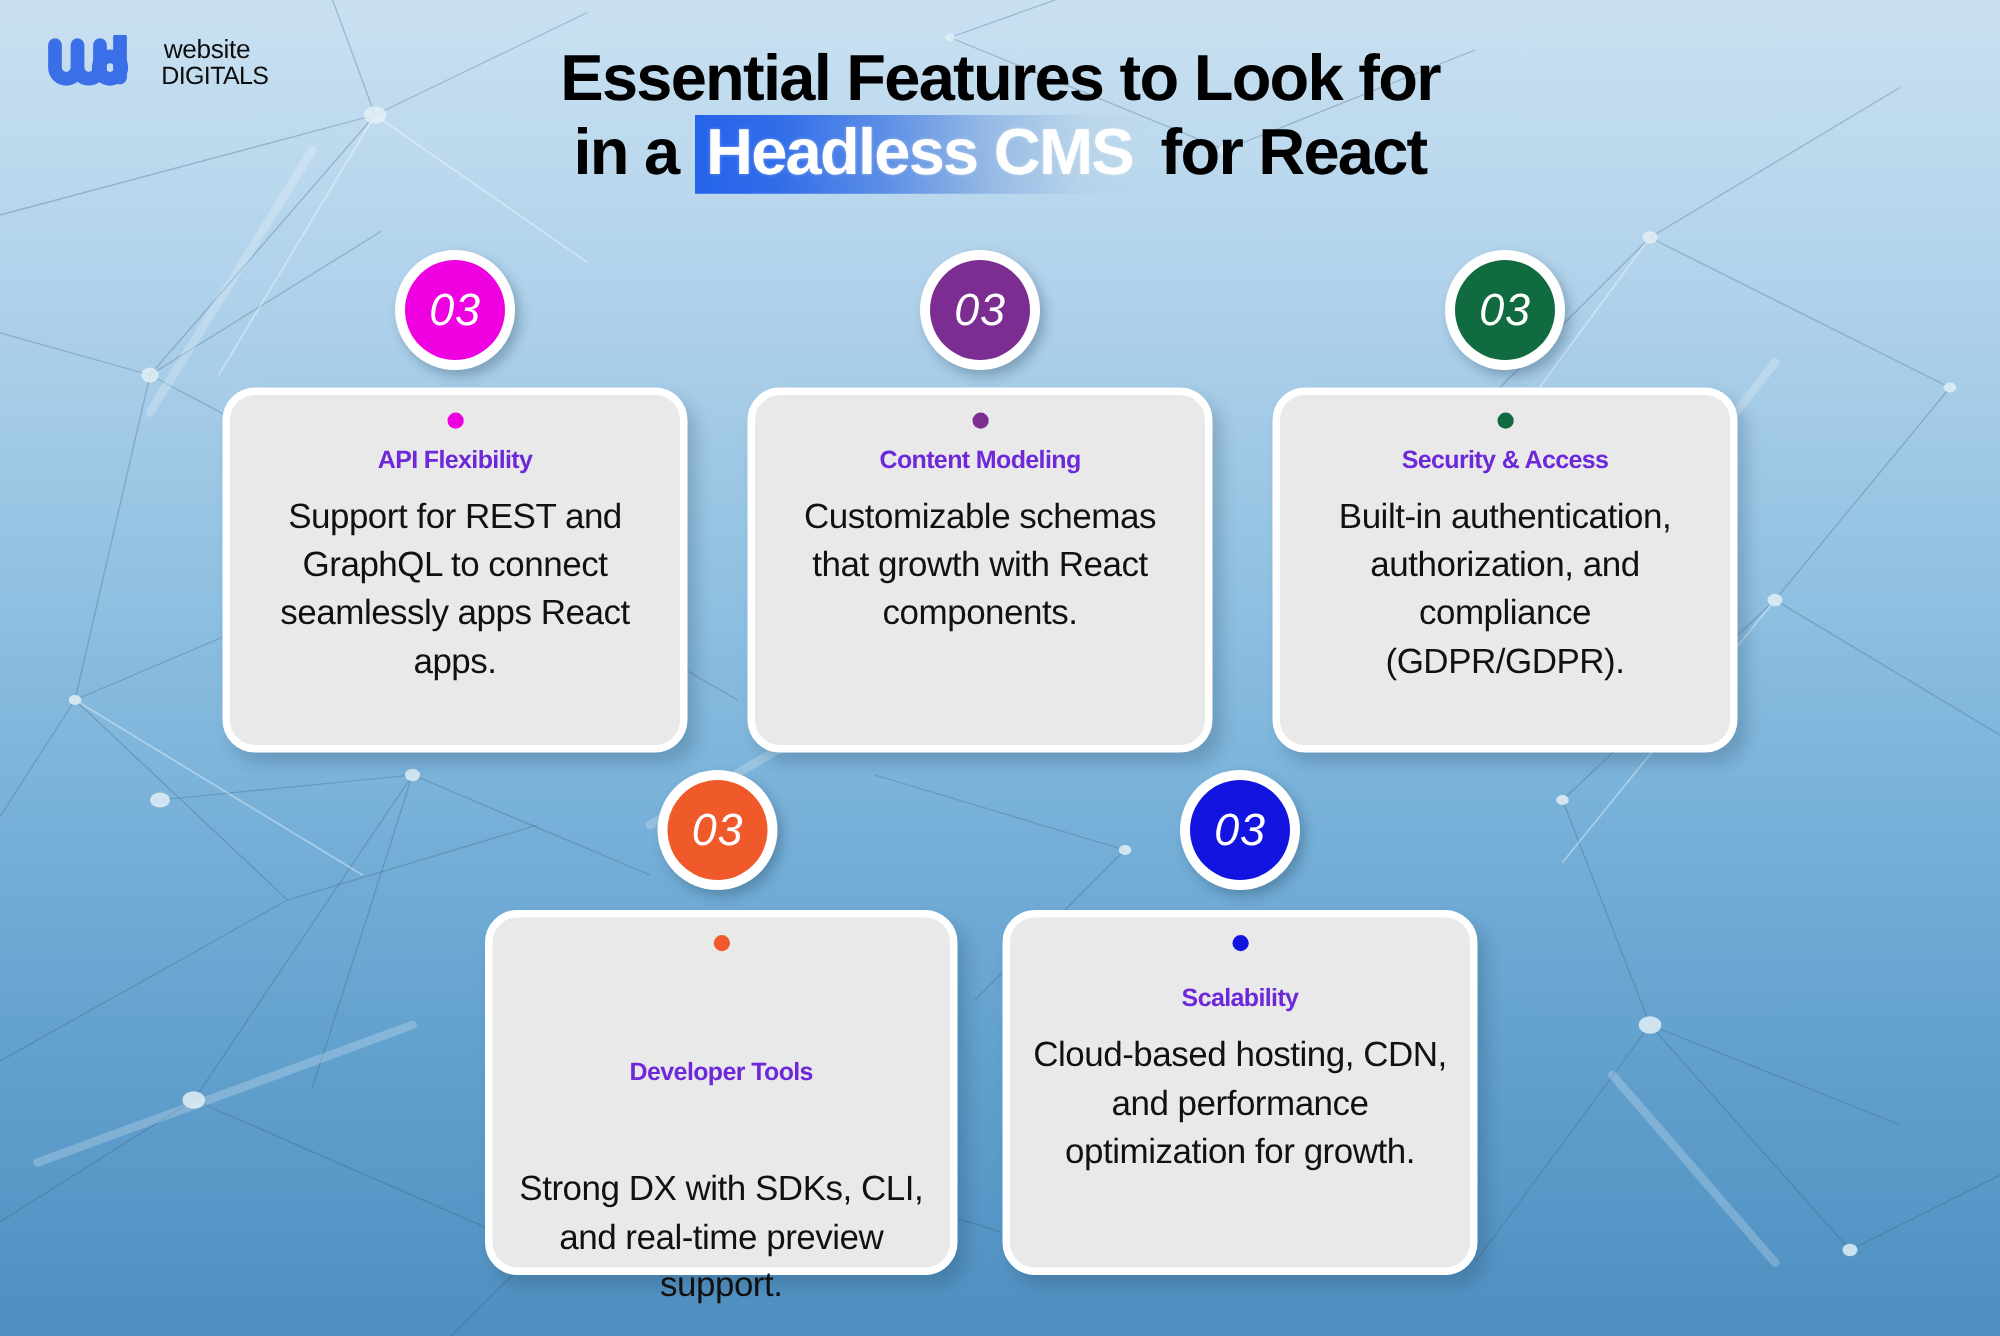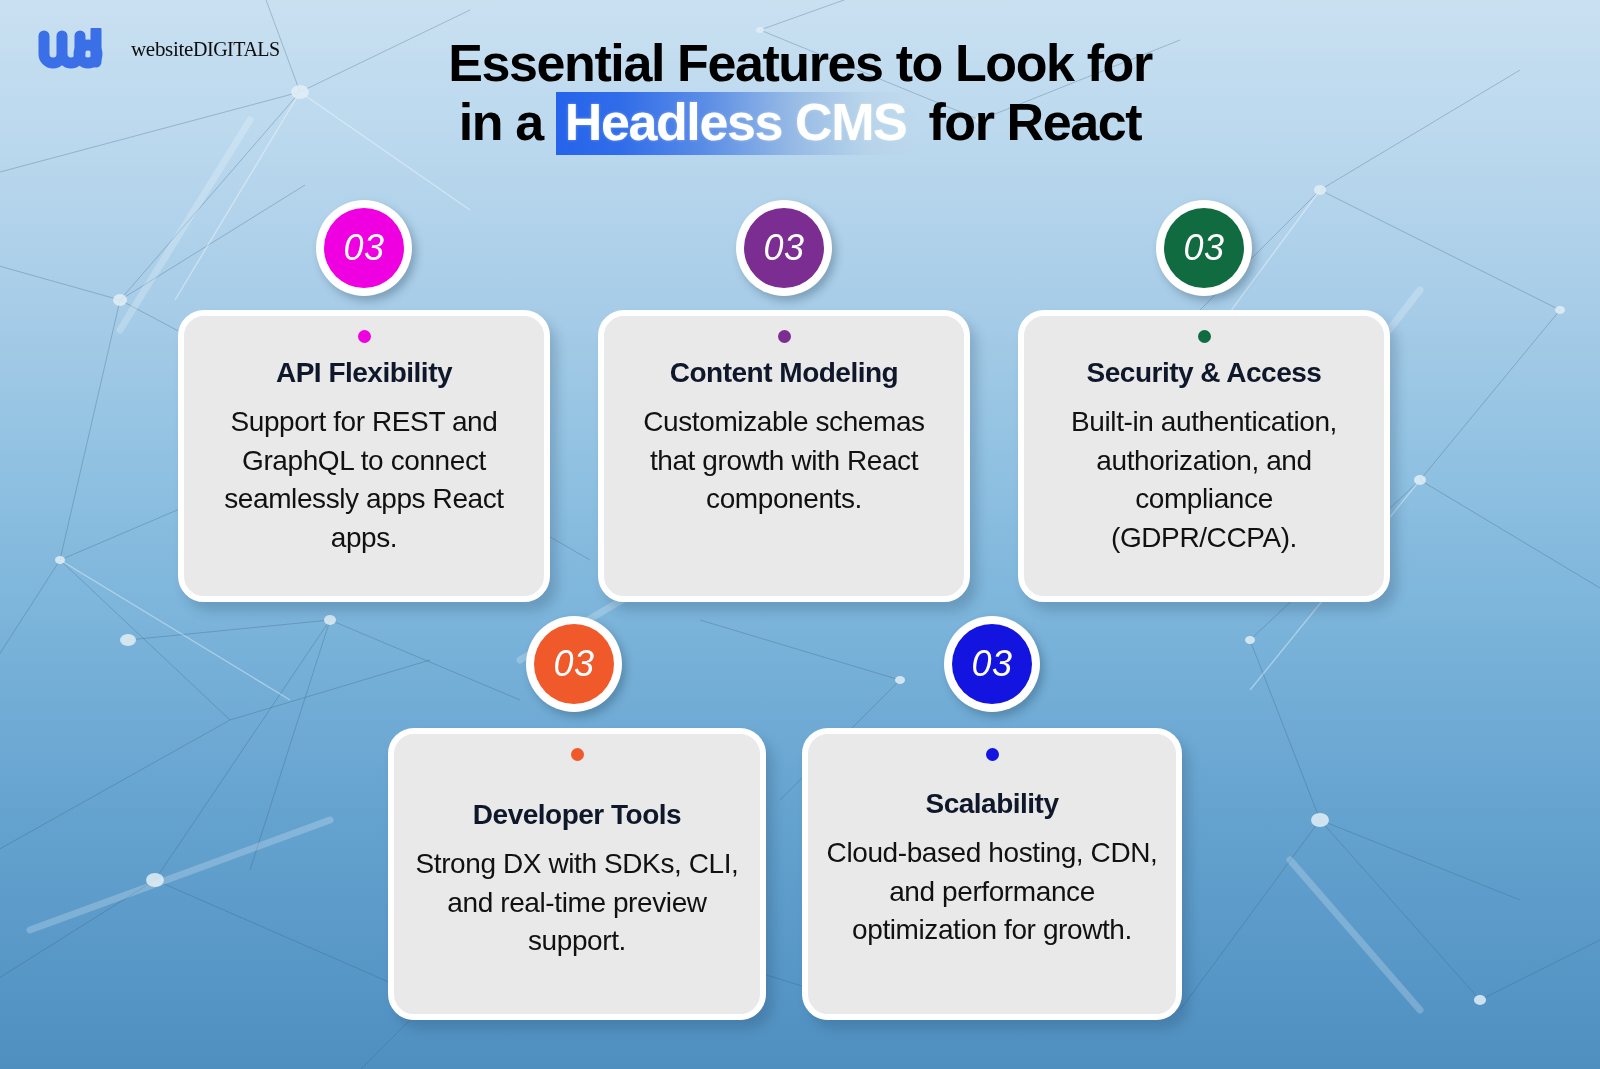--- a/index.html
+++ b/index.html
@@ -31,21 +31,21 @@
     width:1600px; height:1069px;
     pointer-events:none;
   }
 
   
   .logo {
     position:absolute; left:38px; top:28px;
     display:flex; align-items:center; gap:9px;
   }
   .logo-mark { display:block; }
-  .logo-words { display:flex; flex-direction:row; line-height:1;font-family:Liberation Serif, serif; }
+  .logo-words { display:flex; flex-direction:column; line-height:1; }
   .logo-website {
     font-size:21px; font-weight:400; color:#0d0d0d;
     letter-spacing:-0.3px; margin-left:2px; margin-bottom:1px;
   }
   .logo-digitals {
     font-size:20px; font-weight:400; color:#0d0d0d;
     letter-spacing:-0.5px;
   }
 
   
@@ -83,21 +83,21 @@
     box-shadow:7px 9px 12px rgba(30,60,85,0.22);
     display:flex; flex-direction:column; align-items:center;
     padding:0 16px;
   }
   .card-dot {
     width:13px; height:13px; border-radius:50%;
     margin-top:14px;
     flex:0 0 auto;
   }
   .card-title {
-    font-size:28px; font-weight:800; color:#0f172a;
+    font-size:20px; font-weight:800; color:#6d28d9;
     letter-spacing:-0.5px;
     margin-top:14px;
     text-align:right;
     line-height:1.15;
   }
   .card-desc {
     font-size:28px; font-weight:400; color:#111;
     letter-spacing:-0.4px;
     line-height:1.38;
     margin-top:14px;
@@ -217,28 +217,28 @@
     <div class="card-desc">Customizable schemas that growth with React components.</div>
   </div>
 
   <div class="badge" style="left:1156px; top:200px;">
     <div class="badge-inner" style="background:#116b41;">03</div>
   </div>
 
   <div class="card" style="left:1018px; top:310px; width:372px; height:292px;">
     <span class="card-dot" style="background:#116b41;"></span>
     <div class="card-title">Security &amp; Access</div>
-    <div class="card-desc">Built-in authentication, authorization, and compliance (GDPR/CCPA).</div>
+    <div class="card-desc">Built-in authentication, authorization, and compliance (GDPR/GDPR).</div>
   </div>
 
   <div class="badge" style="left:526px; top:616px;">
     <div class="badge-inner" style="background:#f0592a;">03</div>
   </div>
 
-  <div class="card" style="left:388px; top:728px; width:378px; height:292px;">
+  <div class="card" style="left:388px; top:728px; width:378px; height:292px;gap:48px;">
     <span class="card-dot" style="background:#f0592a;"></span>
     <div class="card-title" style="margin-top:38px;">Developer Tools</div>
     <div class="card-desc">Strong DX with SDKs, CLI, and real-time preview support.</div>
   </div>
 
   <div class="badge" style="left:944px; top:616px;">
     <div class="badge-inner" style="background:#1414e0;">03</div>
   </div>
 
   <div class="card" style="left:802px; top:728px; width:380px; height:292px;">

